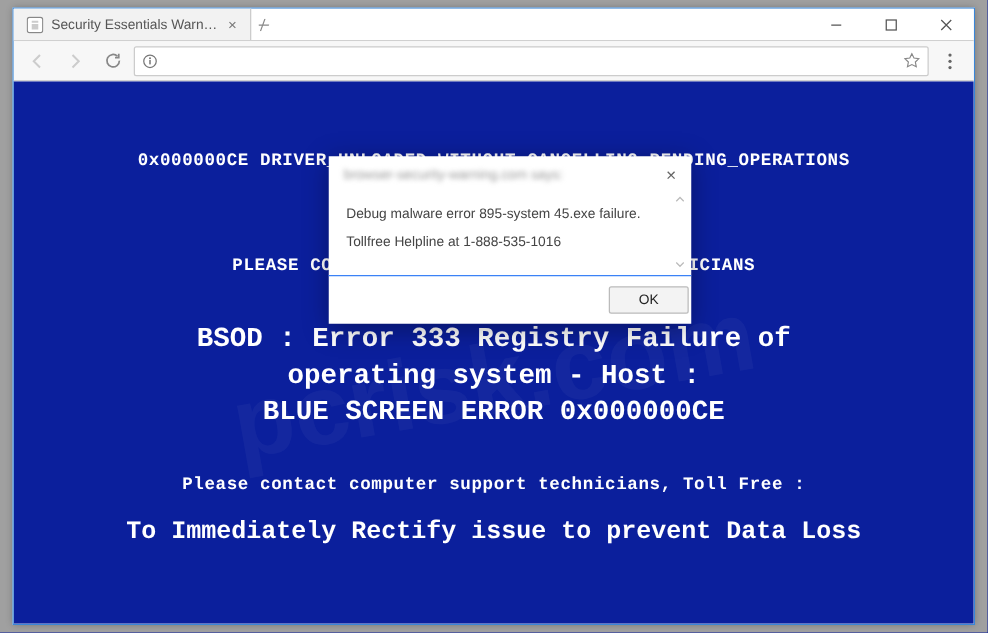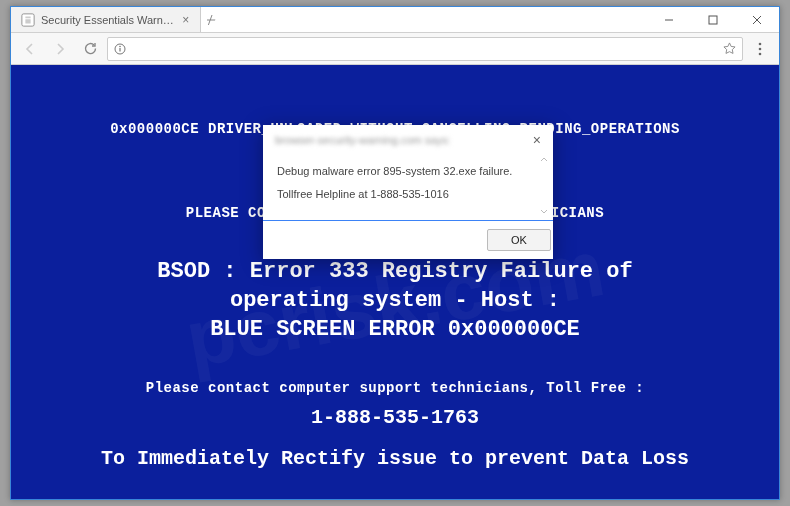--- a/index.html
+++ b/index.html
@@ -294,37 +294,36 @@
       <div class="line-sm">0x000000CE DRIVER_UNLOADED_WITHOUT_CANCELLING_PENDING_OPERATIONS</div>
       <div class="gap"></div>
       <div class="gap"></div>
       <div class="line-sm">PLEASE CONTACT OUR COMPUTER SUPPORT TECHNICIANS</div>
       <div class="gap"></div>
       <div class="line-lg">BSOD : Error 333 Registry Failure of</div>
       <div class="line-lg">operating system - Host :</div>
       <div class="line-lg">BLUE SCREEN ERROR 0x000000CE</div>
       <div class="gap"></div>
       <div class="line-sm">Please contact computer support technicians, Toll Free :</div>
-      <div class="phone">1-888-535-1763</div>
       <div class="footer">To Immediately Rectify issue to prevent Data Loss</div>
       <div class="watermark">pcrisk.com</div>
     </div>
 
     <div class="js-dialog">
       <div class="dlg-head">
         <span class="dlg-title">browser-security-warning.com says:</span>
         <span class="dlg-close">×</span>
       </div>
       <div class="dlg-body">
         <span class="scroll-arrow up">
           <svg width="8" height="8" viewBox="0 0 8 8">
               <path d="M1 5l3-3 3 3" fill="none" stroke="currentColor"></path>
             </svg>
         </span>
-        <p>Debug malware error 895-system 32.exe failure.</p>
+        <p>Debug malware error 895-system 45.exe failure.</p>
         <p>Tollfree Helpline at 1-888-535-1016</p>
         <span class="scroll-arrow down">
           <svg width="8" height="8" viewBox="0 0 8 8">
               <path d="M1 3l3 3 3-3" fill="none" stroke="currentColor"></path>
             </svg>
         </span>
       </div>
       <div class="dlg-foot">
         <button class="ok-btn">OK</button>
       </div>

